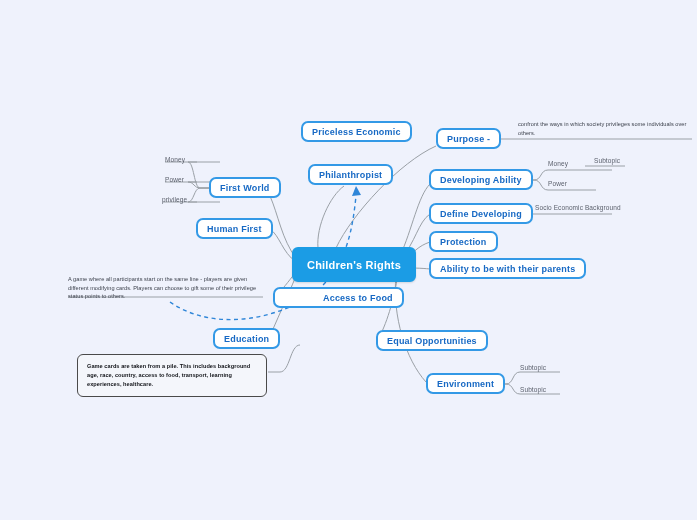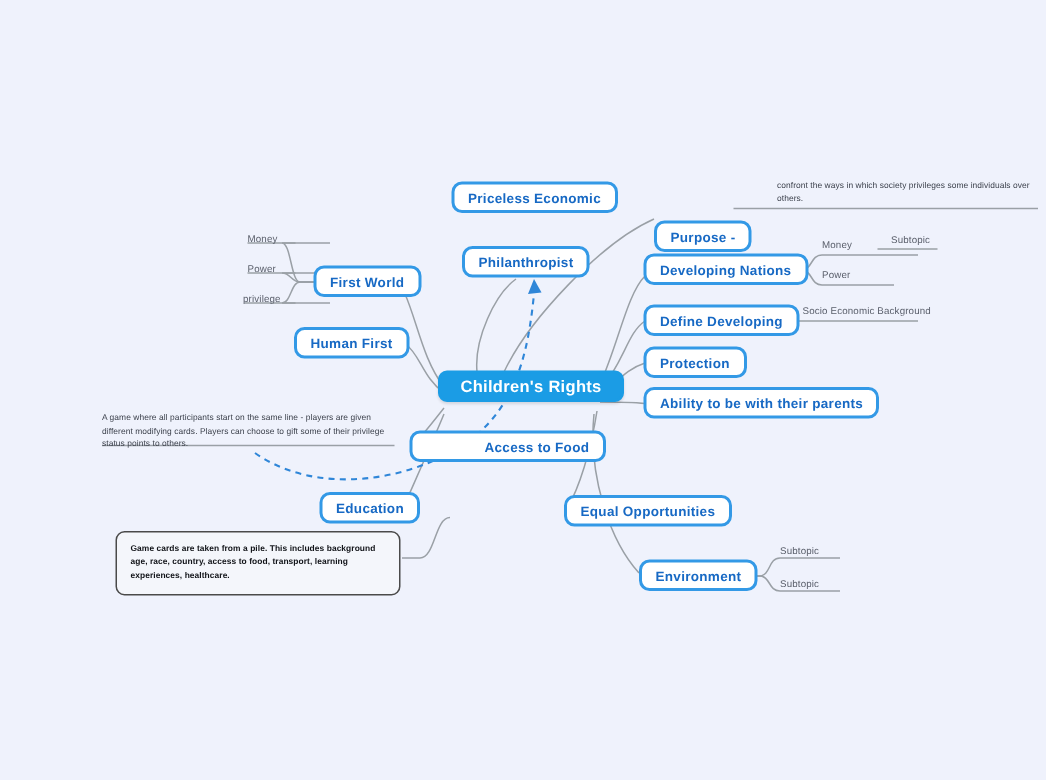--- a/index.html
+++ b/index.html
@@ -43,21 +43,21 @@
     justify-content: center;
     white-space: nowrap;
     padding: 0 9px;
     height: 21px;
   }
   .node.central {
     background: #1b9ce5;
     border: 2px solid #1b9ce5;
     color: #ffffff;
     font-size: 11px;
-    height: 21px;
+    height: 35px;
     border-radius: 6px;
     padding: 0 13px;
     box-shadow: 0 1px 2px rgba(0,0,0,0.12);
   }
   .subtopic {
     position: absolute;
     font-size: 6.5px;
     color: #5a5f6b;
     white-space: nowrap;
     letter-spacing: 0.1px;
@@ -140,30 +140,30 @@
   </div>
 
   <div class="node" style="left:301px; top:121px;">
     <span>Priceless Economic</span>
   </div>
 
   <div class="node" style="left:308px; top:164px;">
     <span>Philanthropist</span>
   </div>
 
-  <div class="node" style="left:436px; top:128px;margin-top:19px;">
+  <div class="node" style="left:436px; top:128px;">
     <span>Purpose -</span>
   </div>
 
   <div class="node" style="left:209px; top:177px;">
     <span>First World</span>
   </div>
 
   <div class="node" style="left:429px; top:169px;">
-    <span>Developing Nations</span>
+    <span>Developing Ability</span>
   </div>
 
   <div class="node" style="left:196px; top:218px;">
     <span>Human First</span>
   </div>
 
   <div class="node" style="left:429px; top:203px;">
     <span>Define Developing</span>
   </div>
 

